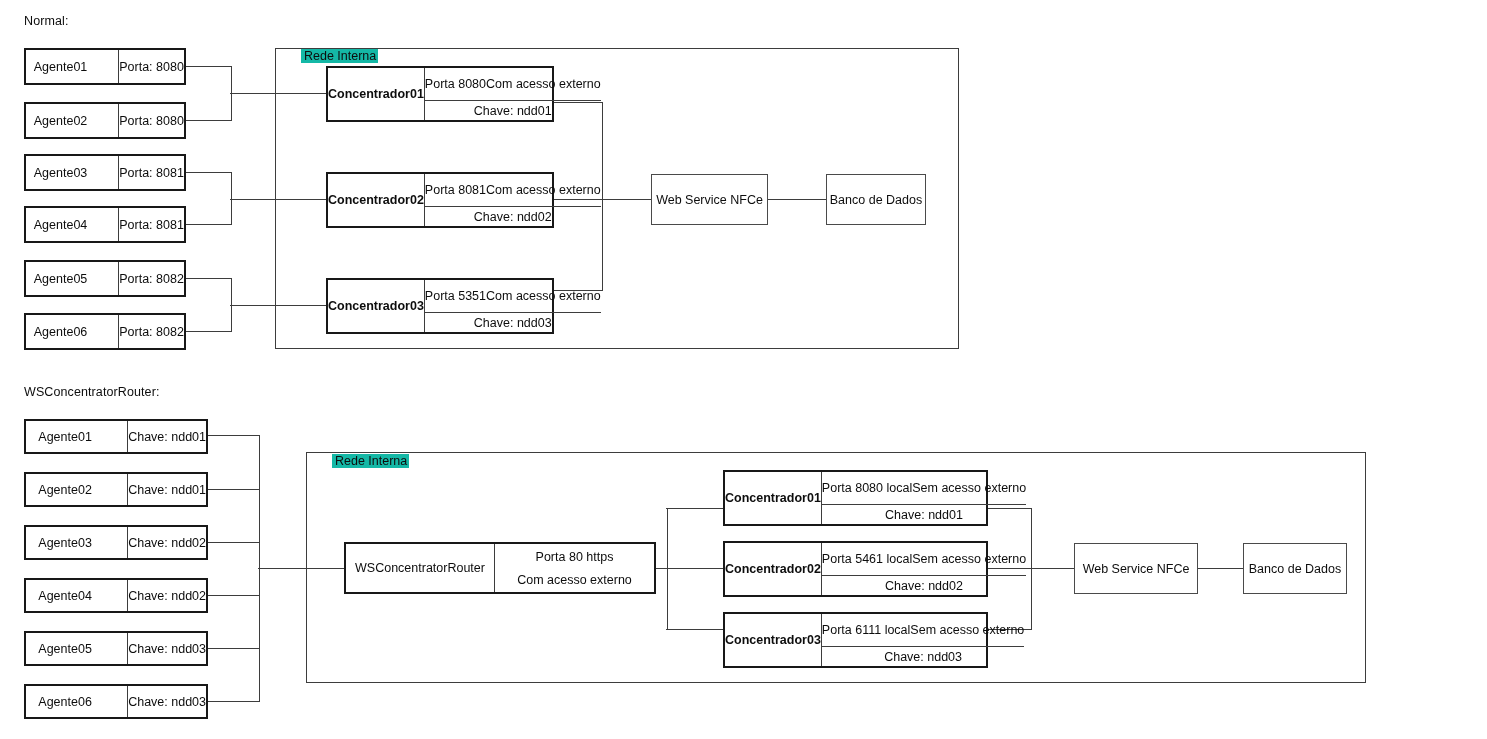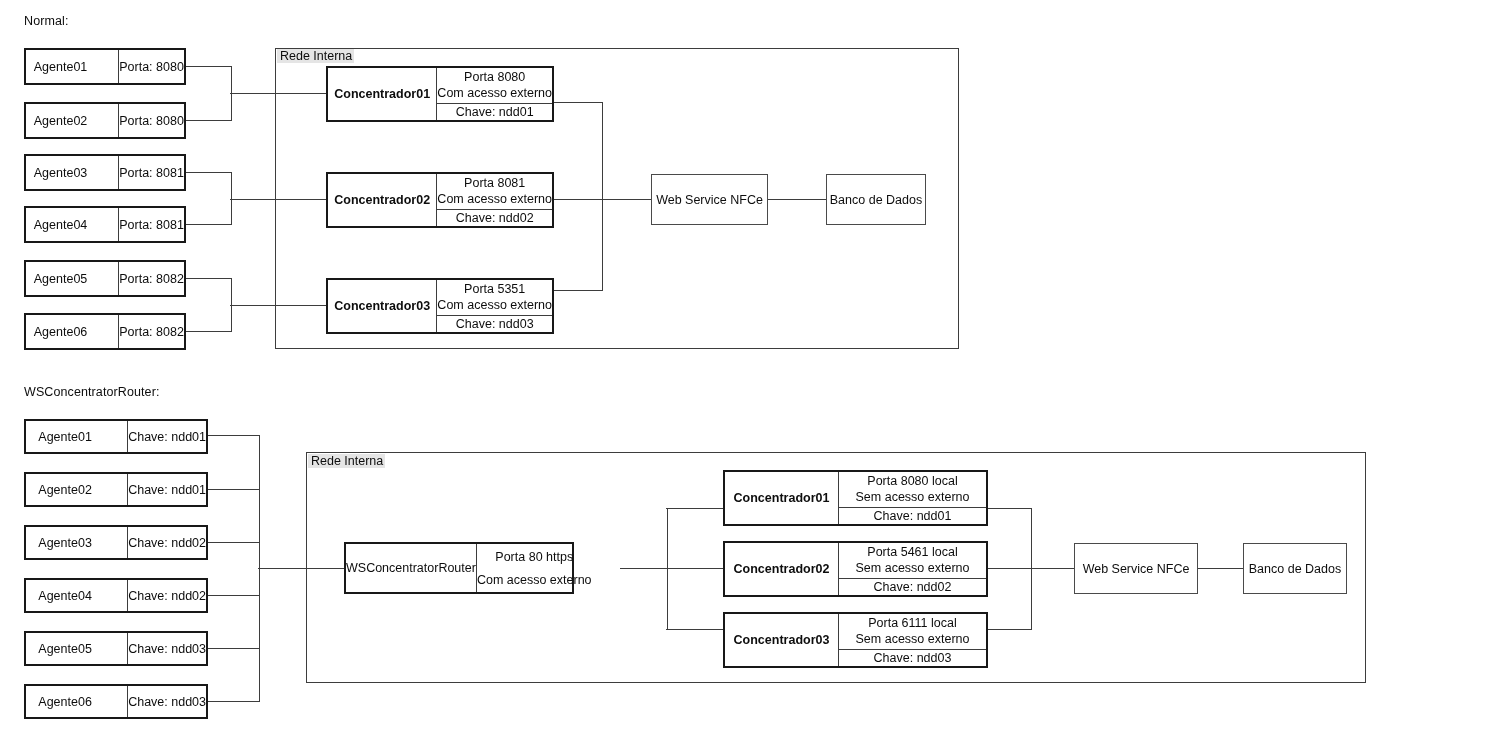--- a/index.html
+++ b/index.html
@@ -41,26 +41,27 @@
     border: 1.3px solid #4a4a4a;
   }
   .group-box {
     position: absolute;
     box-sizing: border-box;
     border: 1.6px solid #3d3d3d;
     background: transparent;
   }
   .group-title {
     position: absolute;
-    background: #e5e5e5;
+    background: #14b8a6;
     font-size: 12.5px;
     padding: 0 2px 0 3px;
     line-height: 14px;
     white-space: nowrap;
     color: #0d0d0d;
+    margin-left: 24px;
   }
 
   
   .node2 {
     display: flex;
     align-items: stretch;
   }
   .node2 .cell-l,
   .node2 .cell-r {
     display: flex;
@@ -91,21 +92,21 @@
   }
   .node-conc .stack {
     display: flex;
     flex-direction: column;
     border-left: 1.6px solid #3d3d3d;
     box-sizing: border-box;
     flex: 1 1 auto;
   }
   .node-conc .stack .top {
     display: flex;
-    flex-direction: column;
+    flex-direction: row;
     align-items: center;
     justify-content: center;
     flex: 1 1 auto;
     padding: 1px 0 2px;
   }
   .node-conc .stack .top span {
     font-size: 12.5px;
     white-space: nowrap;
     line-height: 16px;
   }
@@ -307,21 +308,21 @@
   </div>
   <div class="box thick node2" style="left:24px; top:631px; width:184px; height:35px;">
     <div class="cell-l" style="width:95px;">Agente05</div>
     <div class="cell-r" style="width:87px;">Chave: ndd03</div>
   </div>
   <div class="box thick node2" style="left:24px; top:684px; width:184px; height:35px;">
     <div class="cell-l" style="width:95px;">Agente06</div>
     <div class="cell-r" style="width:87px;">Chave: ndd03</div>
   </div>
 
-  <div class="box thick node-router" style="left:344px; top:542px; width:230px; height:52px;">
+  <div class="box thick node-router" style="left:344px; top:542px; width:312px; height:52px;">
     <div class="name" style="width:148px;">WSConcentratorRouter</div>
     <div class="info">
       <span>Porta 80 https</span>
       <span>Com acesso externo</span>
     </div>
   </div>
 
   <div class="box thick node-conc" style="left:723px; top:470px; width:265px; height:56px;">
     <div class="name" style="width:113px;">Concentrador01</div>
     <div class="stack">

